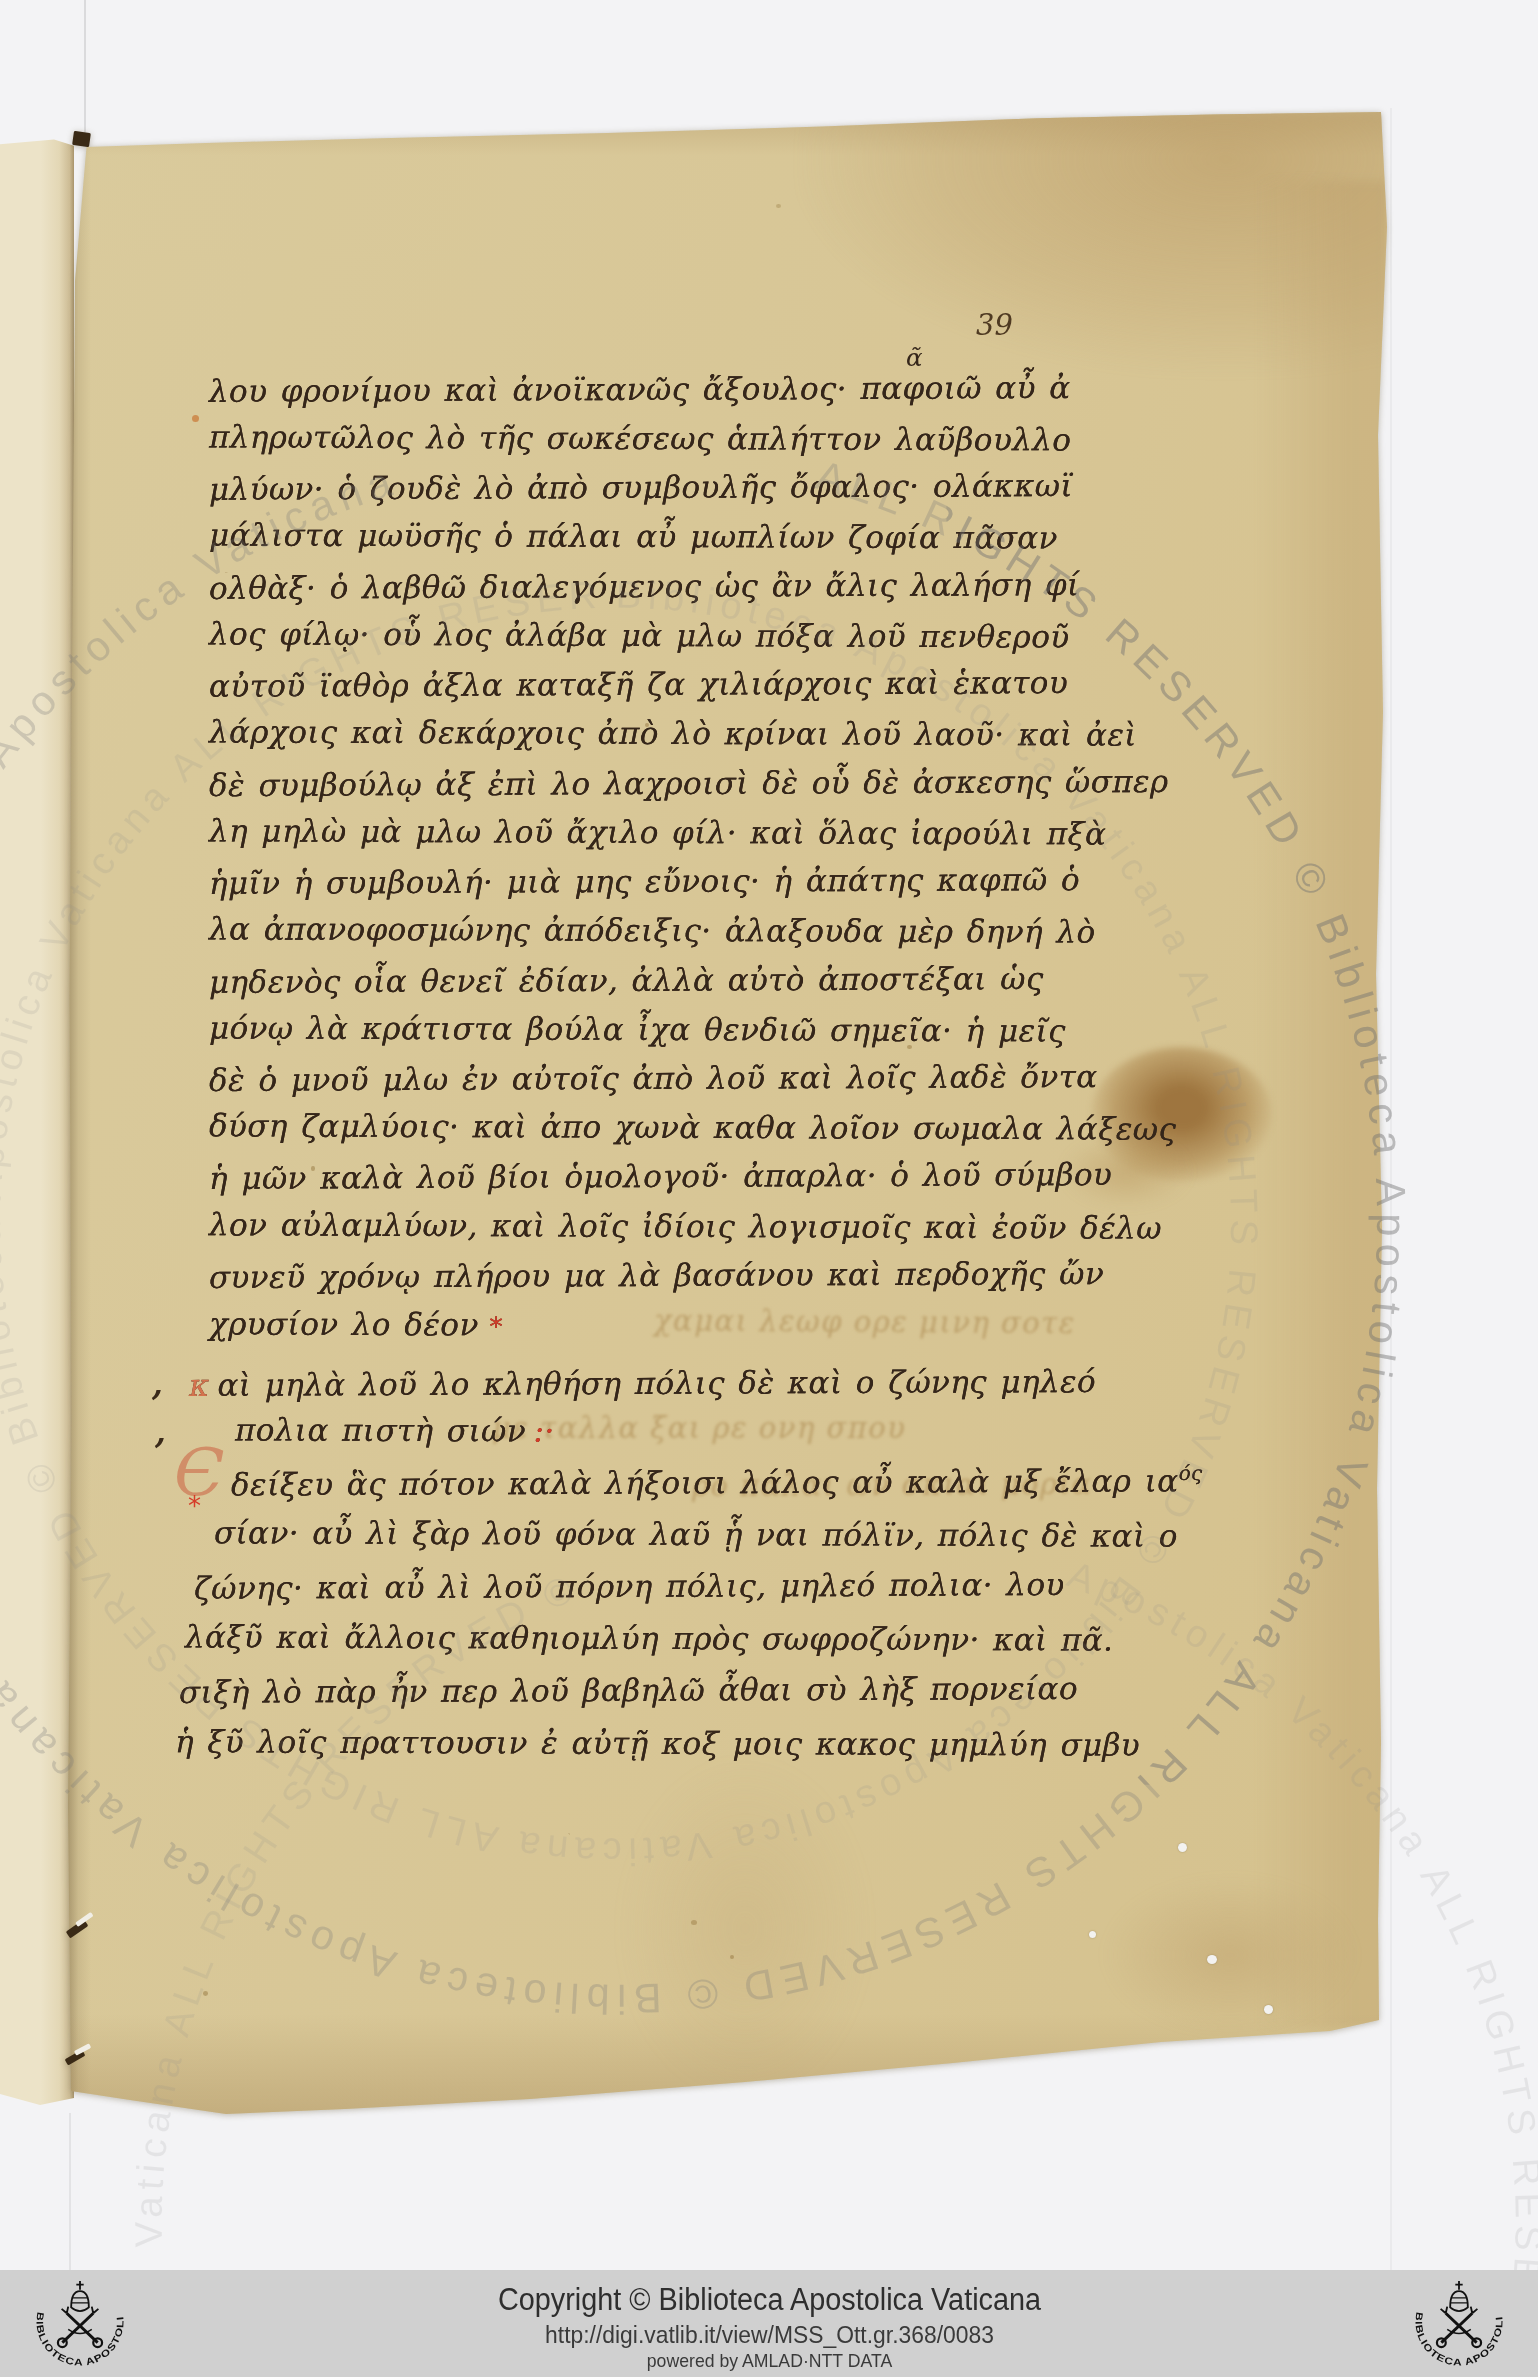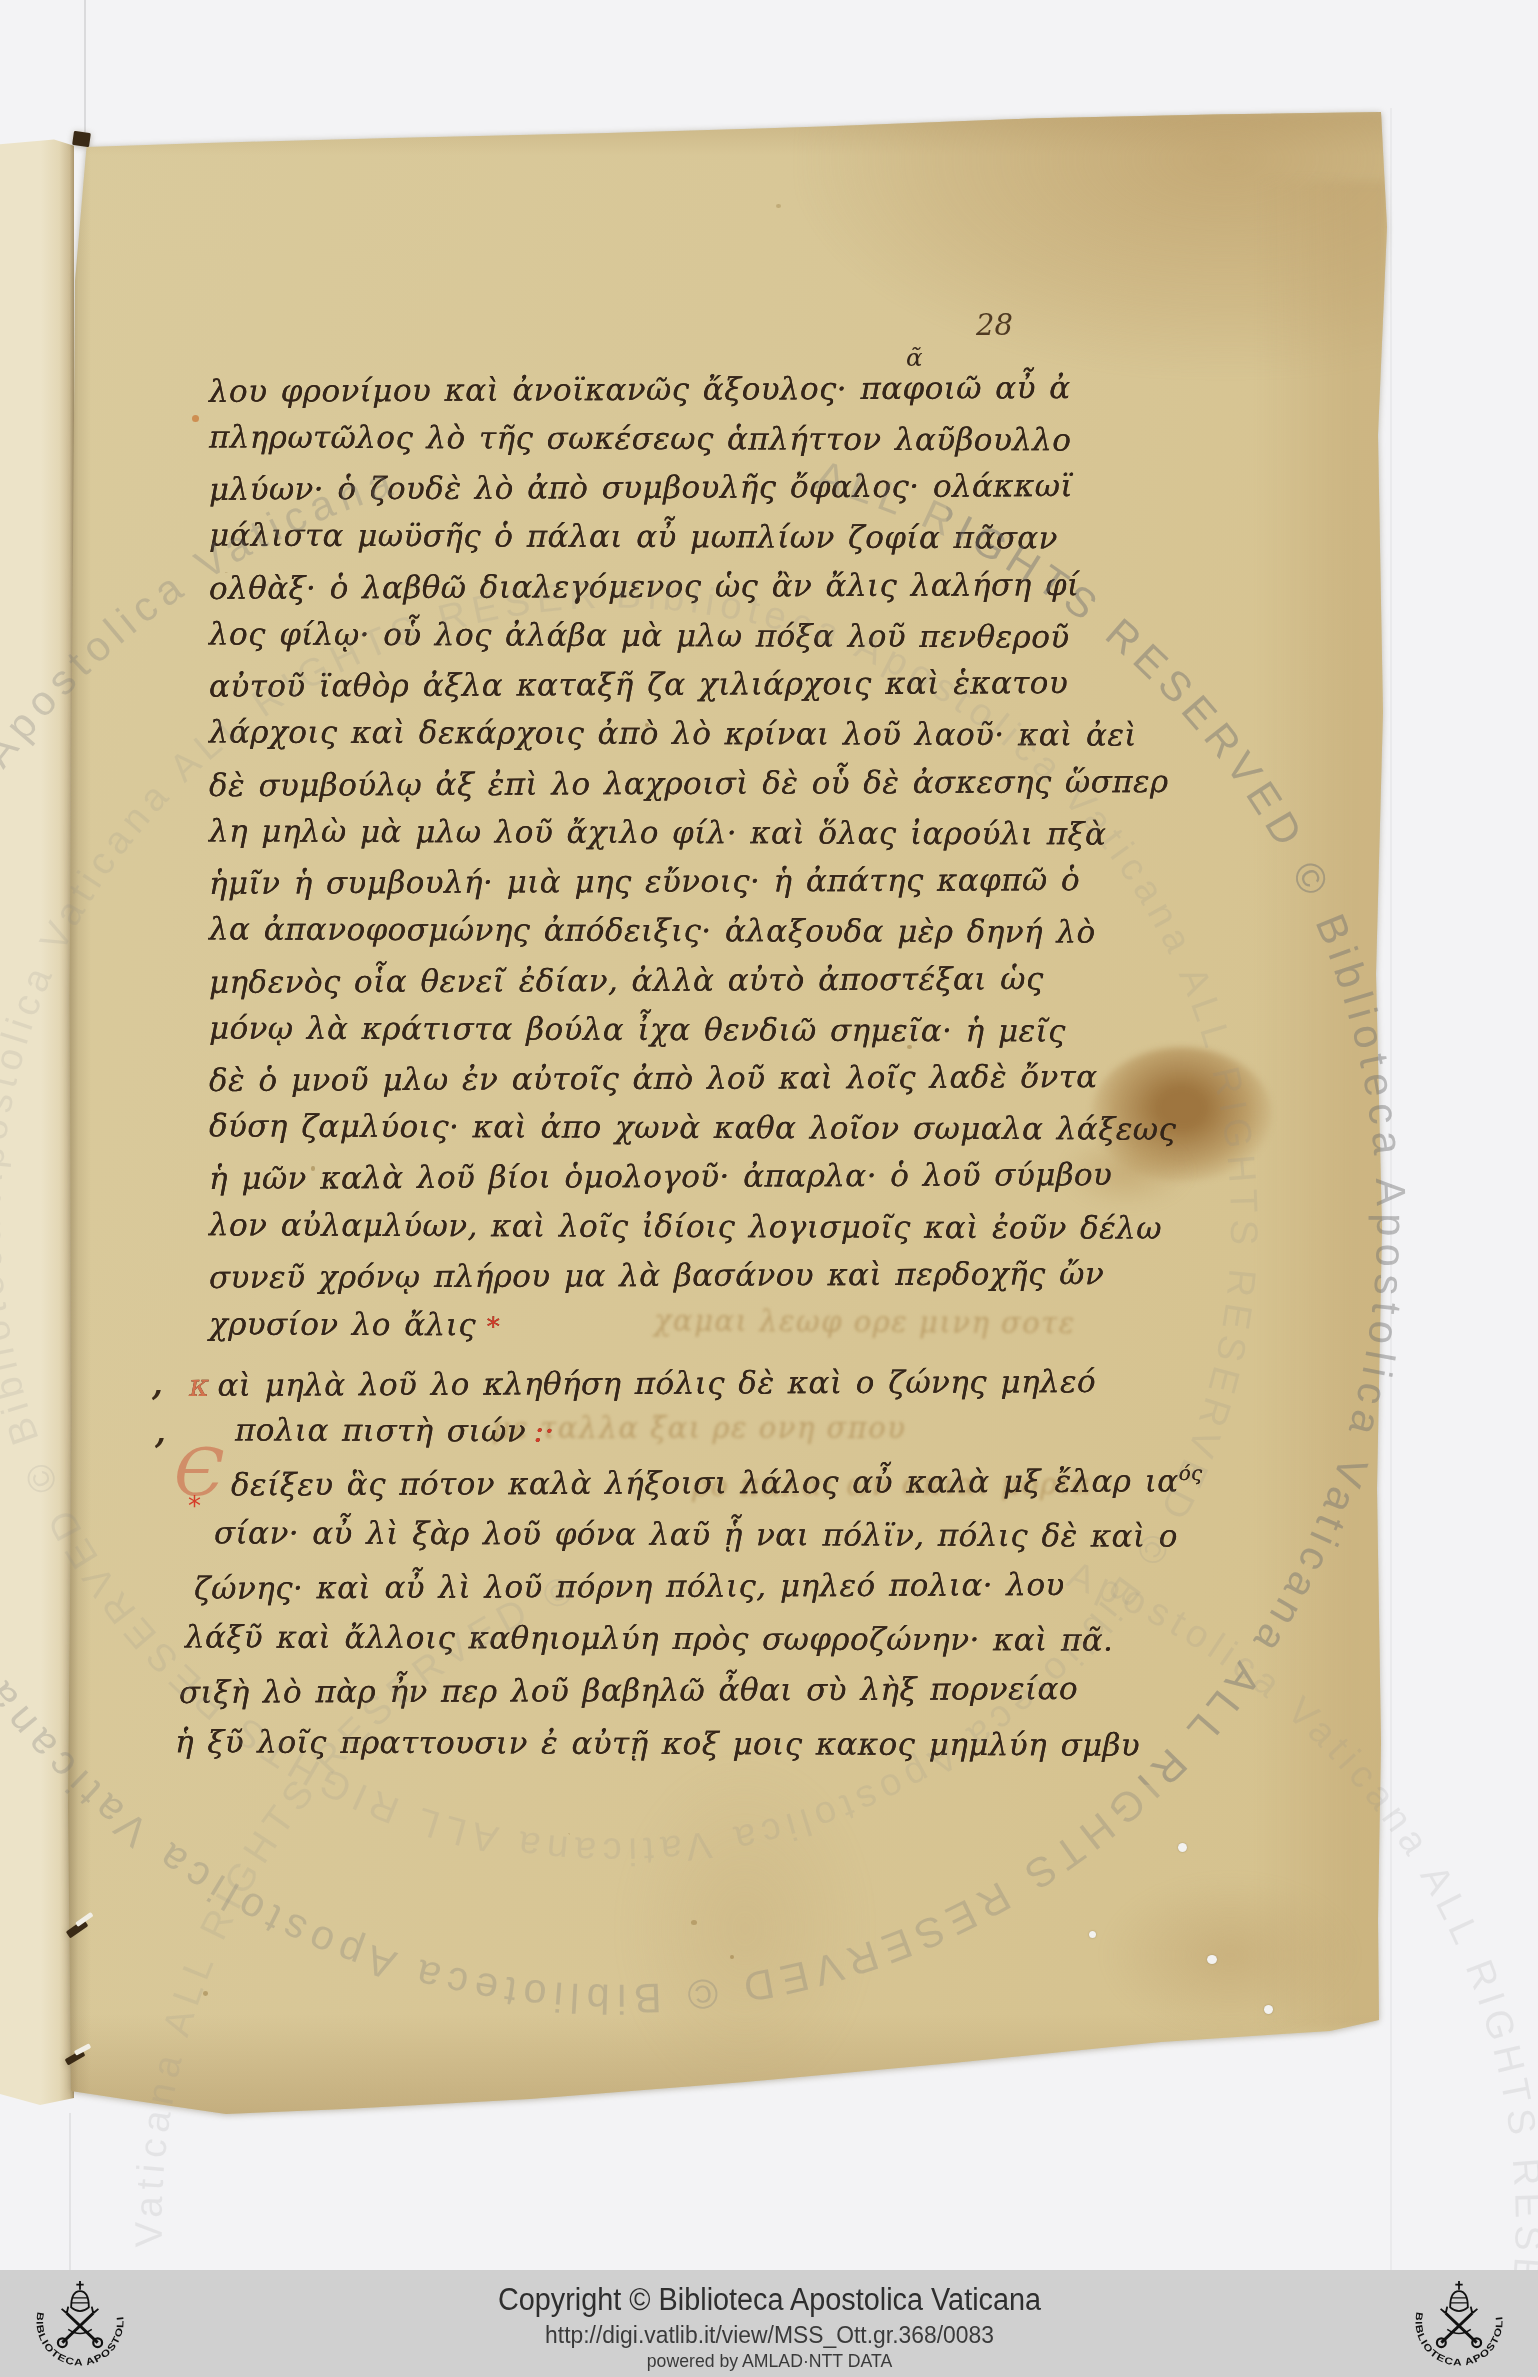--- a/index.html
+++ b/index.html
@@ -131,21 +131,21 @@
   <div class="stitch-slit" style="left:74px;top:2047px;width:17px;height:4.6px;transform:rotate(-28deg);"></div>
   <div class="stitch" style="left:73px;top:132px;width:17px;height:14px;transform:rotate(8deg);"></div>
 </div>
 
 <div class="text-layer">
 
   <div class="bleed" style="left:654px;top:1308px;transform:rotate(.4deg);">χαμαι λεωφ ορε μινη σοτε</div>
   <div class="bleed" style="left:492px;top:1414px;">με ταλλα ξαι ρε ονη σπου</div>
   <div class="bleed" style="left:692px;top:1471px;transform:rotate(-.3deg);">ρο παλαι ων σκιαι μορια</div>
 
-  <div class="folio-number">28</div>
+  <div class="folio-number">39</div>
   <div class="sup-mark" style="left:906px;top:343px;font-size:24.6px;">ᾶ</div>
   <div class="orange-dot"></div>
 
   <div class="ms-line" style="left:209px;top:372px;">λου φρονίμου καὶ ἀνοϊκανῶς ἄξουλος· παφοιῶ αὖ ἀ</div>
   <div class="ms-line" style="left:209px;top:421px;">πληρωτῶλος λὸ τῆς σωκέσεως ἁπλήττον λαῦβουλλο</div>
   <div class="ms-line" style="left:209px;top:470px;">μλύων· ὁ ζουδὲ λὸ ἀπὸ συμβουλῆς ὄφαλος· ολάκκωϊ</div>
   <div class="ms-line" style="left:209px;top:519px;">μάλιστα μωϋσῆς ὁ πάλαι αὖ μωπλίων ζοφία πᾶσαν</div>
   <div class="ms-line" style="left:209px;top:569px;">ολθὰξ· ὁ λαβθῶ διαλεγόμενος ὡς ἂν ἄλις λαλήση φί</div>
   <div class="ms-line" style="left:209px;top:618px;">λος φίλῳ· οὗ λος ἀλάβα μὰ μλω πόξα λοῦ πενθεροῦ</div>
   <div class="ms-line" style="left:209px;top:667px;">αὐτοῦ ϊαθὸρ ἀξλα καταξῆ ζα χιλιάρχοις καὶ ἑκατου</div>
@@ -156,21 +156,21 @@
   <div class="ms-line" style="left:209px;top:913px;">λα ἀπανοφοσμώνης ἀπόδειξις· ἀλαξουδα μὲρ δηνή λὸ</div>
   <div class="ms-line" style="left:209px;top:963px;">μηδενὸς οἷα θενεῖ ἐδίαν, ἀλλὰ αὐτὸ ἀποστέξαι ὡς</div>
   <div class="ms-line" style="left:209px;top:1012px;">μόνῳ λὰ κράτιστα βούλα ἶχα θενδιῶ σημεῖα· ἡ μεῖς</div>
   <div class="ms-line" style="left:209px;top:1061px;">δὲ ὁ μνοῦ μλω ἐν αὐτοῖς ἀπὸ λοῦ καὶ λοῖς λαδὲ ὄντα</div>
   <div class="ms-line" style="left:209px;top:1110px;">δύση ζαμλύοις· καὶ ἀπο χωνὰ καθα λοῖον σωμαλα λάξεως</div>
   <div class="ms-line" style="left:209px;top:1159px;">ἡ μῶν καλὰ λοῦ βίοι ὁμολογοῦ· ἀπαρλα· ὁ λοῦ σύμβου</div>
   <div class="ms-line" style="left:209px;top:1209px;">λον αὐλαμλύων, καὶ λοῖς ἰδίοις λογισμοῖς καὶ ἐοῦν δέλω</div>
   <div class="ms-line" style="left:209px;top:1258px;">συνεῦ χρόνῳ πλήρου μα λὰ βασάνου καὶ περδοχῆς ὤν</div>
 
   <div class="ms-line" style="left:209px;top:1307px;">
-    <span>χρυσίον λο ἄλις</span><span class="red-ast">*</span>
+    <span>χρυσίον λο δέον</span><span class="red-ast">*</span>
   </div>
 
   <div class="margin-quote" style="left:152px;top:1366px;">,</div>
   <div class="margin-quote" style="left:155px;top:1414px;">,</div>
   <div class="ms-line" style="left:189px;top:1366px;">
     <span class="rubric-k">κ</span><span>αὶ μηλὰ λοῦ λο κληθήση πόλις δὲ καὶ ο ζώνης μηλεό</span>
   </div>
   <div class="ms-line" style="left:235px;top:1413px;">
     <span>πολια πιστὴ σιών</span><span class="red-colon">:·</span>
   </div>

